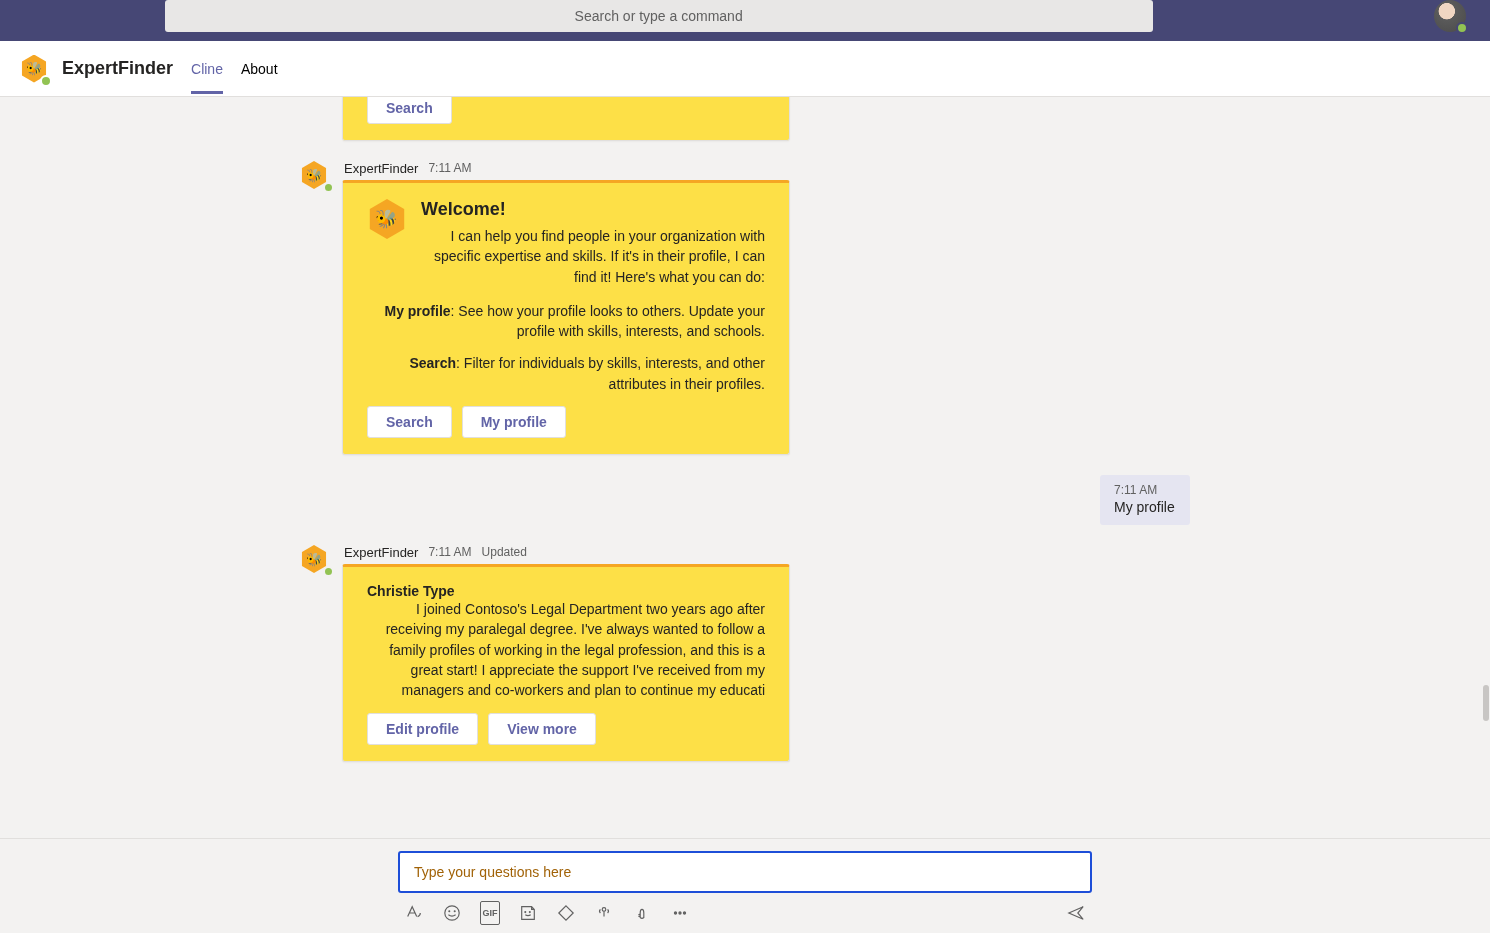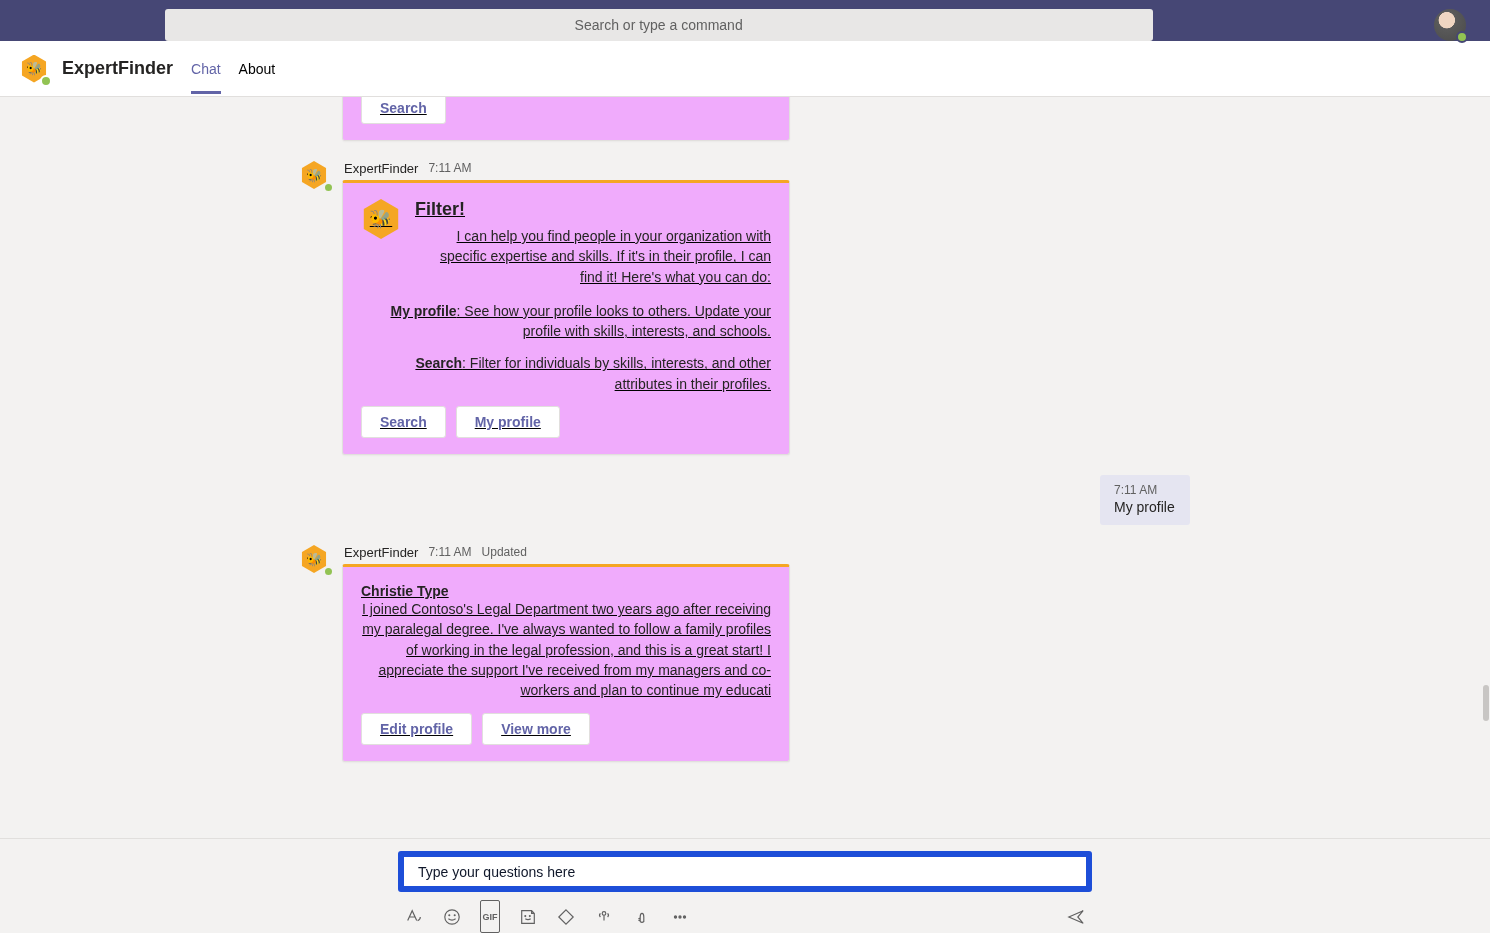--- a/index.html
+++ b/index.html
@@ -1,18 +1,18 @@
 <!DOCTYPE html>
 <html><head>
 <meta charset="utf-8">
 <style>
   * { box-sizing: border-box; margin: 0; padding: 0; font-family: "Segoe UI", -apple-system, sans-serif; }
   html, body { width: 1490px; height: 933px; overflow: hidden; background: #f3f2f1; }
   .topbar {
-    height: 41px; background: #464775; display: flex; align-items: flex-end; padding: 0 24px;
+    height: 41px; background: #464775; display: flex; align-items: flex-start; padding: 0 24px;
   }
   .search-box {
     flex: 1; max-width: 988px; margin: 0 auto; height: 32px; background: #e8e7e6;
     border-radius: 3px; display: flex; align-items: center; justify-content: center;
     color: #616161; font-size: 14px;
   }
   .avatar-wrap { margin-left: auto; position: relative; }
   .avatar {
     width: 32px; height: 32px; border-radius: 50%; background: #888;
     background: radial-gradient(circle at 40% 35%, #f0d6c2 0%, #f0d6c2 28%, #5a5a5a 30%, #4a4a4a 100%);
@@ -51,24 +51,23 @@
   .msg-group { display: flex; gap: 10px; margin-top: 20px; align-items: flex-start; }
   .msg-group.partial { margin-top: -12px; }
   .bot-avatar { width: 32px; height: 32px; flex-shrink: 0; position: relative; }
   .bot-avatar .hex { width: 28px; height: 28px; }
   .bot-avatar .presence { border-color: #f3f2f1; right: -2px; bottom: 0; width: 11px; height: 11px; }
   .msg-col { flex: 1; max-width: 448px; }
   .msg-header { display: flex; gap: 10px; font-size: 12px; margin-bottom: 4px; padding-left: 2px; }
   .sender { color: #252423; font-weight: 400; font-size: 13px; }
   .time, .updated { color: #616161; }
   .card {
-    background: #f0abfc; border: 1px solid #e1dfdd; border-radius: 3px;
-    border-top: 3px solid #f5a623; padding: 16px 18px;
+    background: #fde047; border: 1px solid #e1dfdd; border-radius: 3px;
+    border-top: 3px solid #f5a623; padding: 16px 24px;
     box-shadow: 0 1px 2px rgba(0,0,0,0.04);
-    text-decoration: underline;
   }
   .card.no-accent { border-top: 1px solid #e1dfdd; }
   .welcome-row { display: flex; gap: 14px; align-items: flex-start; margin-bottom: 14px; }
   .welcome-icon { width: 40px; height: 40px; flex-shrink: 0; }
   .welcome-icon .hex { width: 40px; height: 40px; }
   .welcome-icon .hex-inner { font-size: 18px; }
   .welcome-title { font-size: 18px; font-weight: 600; color: #252423; margin-bottom: 6px; }
   .welcome-text, .card p { font-size: 14px; color: #252423; line-height: 1.45; text-align: right; }
   .card p { margin-bottom: 12px; }
   .card p strong { font-weight: 600; }
@@ -85,31 +84,31 @@
   }
   .user-msg .utime { font-size: 12px; color: #616161; display: block; margin-bottom: 2px; }
   .profile-name { font-size: 14px; font-weight: 700; color: #252423; }
   .profile-role { font-size: 14px; color: #616161; margin-bottom: 10px; }
   .compose-wrap {
     position: absolute; bottom: 0; left: 0; right: 0; height: 95px;
     display: flex; flex-direction: column; align-items: center;
     border-top: 1px solid #e1dfdd; background: #f3f2f1; padding-top: 12px;
   }
   .compose {
-    width: 694px; height: 42px; background: #fff; border: 6px solid #1d4ed8;
+    width: 694px; height: 42px; background: #fff; border: 2px solid #1d4ed8;
     border-radius: 3px; display: flex; align-items: center; padding: 0 14px;
-    color: #0f172a; font-size: 14px;
+    color: #a16207; font-size: 14px;
   }
   .compose-tools {
     width: 694px; display: flex; align-items: center; gap: 18px;
     padding: 8px 6px 0; color: #616161;
   }
   .tool { width: 20px; height: 20px; display: flex; align-items: center; justify-content: center; cursor: pointer; }
   .tool svg { width: 18px; height: 18px; stroke: #616161; fill: none; stroke-width: 1.3; }
-  .tool.gif { font-size: 9px; font-weight: 700; border: 1.3px solid #616161; border-radius: 2px; width: 20px; height: 33px; line-height: 14px; text-align: center; }
+  .tool.gif { font-size: 9px; font-weight: 700; border: 1.3px solid #616161; border-radius: 2px; width: 20px; height: 24px; line-height: 14px; text-align: center; }
   .spacer { flex: 1; }
   .send svg { stroke: #616161; }
   .scrollbar-stub {
     position: absolute; right: 1px; top: 588px; width: 6px; height: 36px;
     background: #c8c6c4; border-radius: 3px;
   }
 </style>
 </head>
 <body>
 
@@ -125,21 +124,21 @@
 
 <div class="app-header">
   <div class="app-logo">
     <div class="hex">
         <span class="hex-inner">🐝</span>
       </div>
     <div class="presence"></div>
   </div>
   <div class="app-title">ExpertFinder</div>
   <div class="tabs">
-    <div class="tab active">Chat</div>
+    <div class="tab active">Cline</div>
     <div class="tab">About</div>
   </div>
 </div>
 
 <div class="chat-area">
   <div class="messages">
 
     <div class="msg-group partial">
       <div class="bot-avatar" style="visibility:hidden"></div>
       <div class="msg-col">
@@ -164,21 +163,21 @@
           <span class="time">7:11 AM</span>
         </div>
         <div class="card">
           <div class="welcome-row">
             <div class="welcome-icon">
               <div class="hex">
                   <span class="hex-inner">🐝</span>
                 </div>
             </div>
             <div>
-              <div class="welcome-title">Filter!</div>
+              <div class="welcome-title">Welcome!</div>
               <div class="welcome-text">I can help you find people in your organization with specific expertise and skills. If it's in their profile, I can find it! Here's what you can do:</div>
             </div>
           </div>
           <p><strong>My profile</strong><span>: See how your profile looks to others. Update your profile with skills, interests, and schools.</span></p>
           <p><strong>Search</strong><span>: Filter for individuals by skills, interests, and other attributes in their profiles.</span></p>
           <div class="btn-row">
             <button class="btn">Search</button>
             <button class="btn">My profile</button>
           </div>
         </div>

